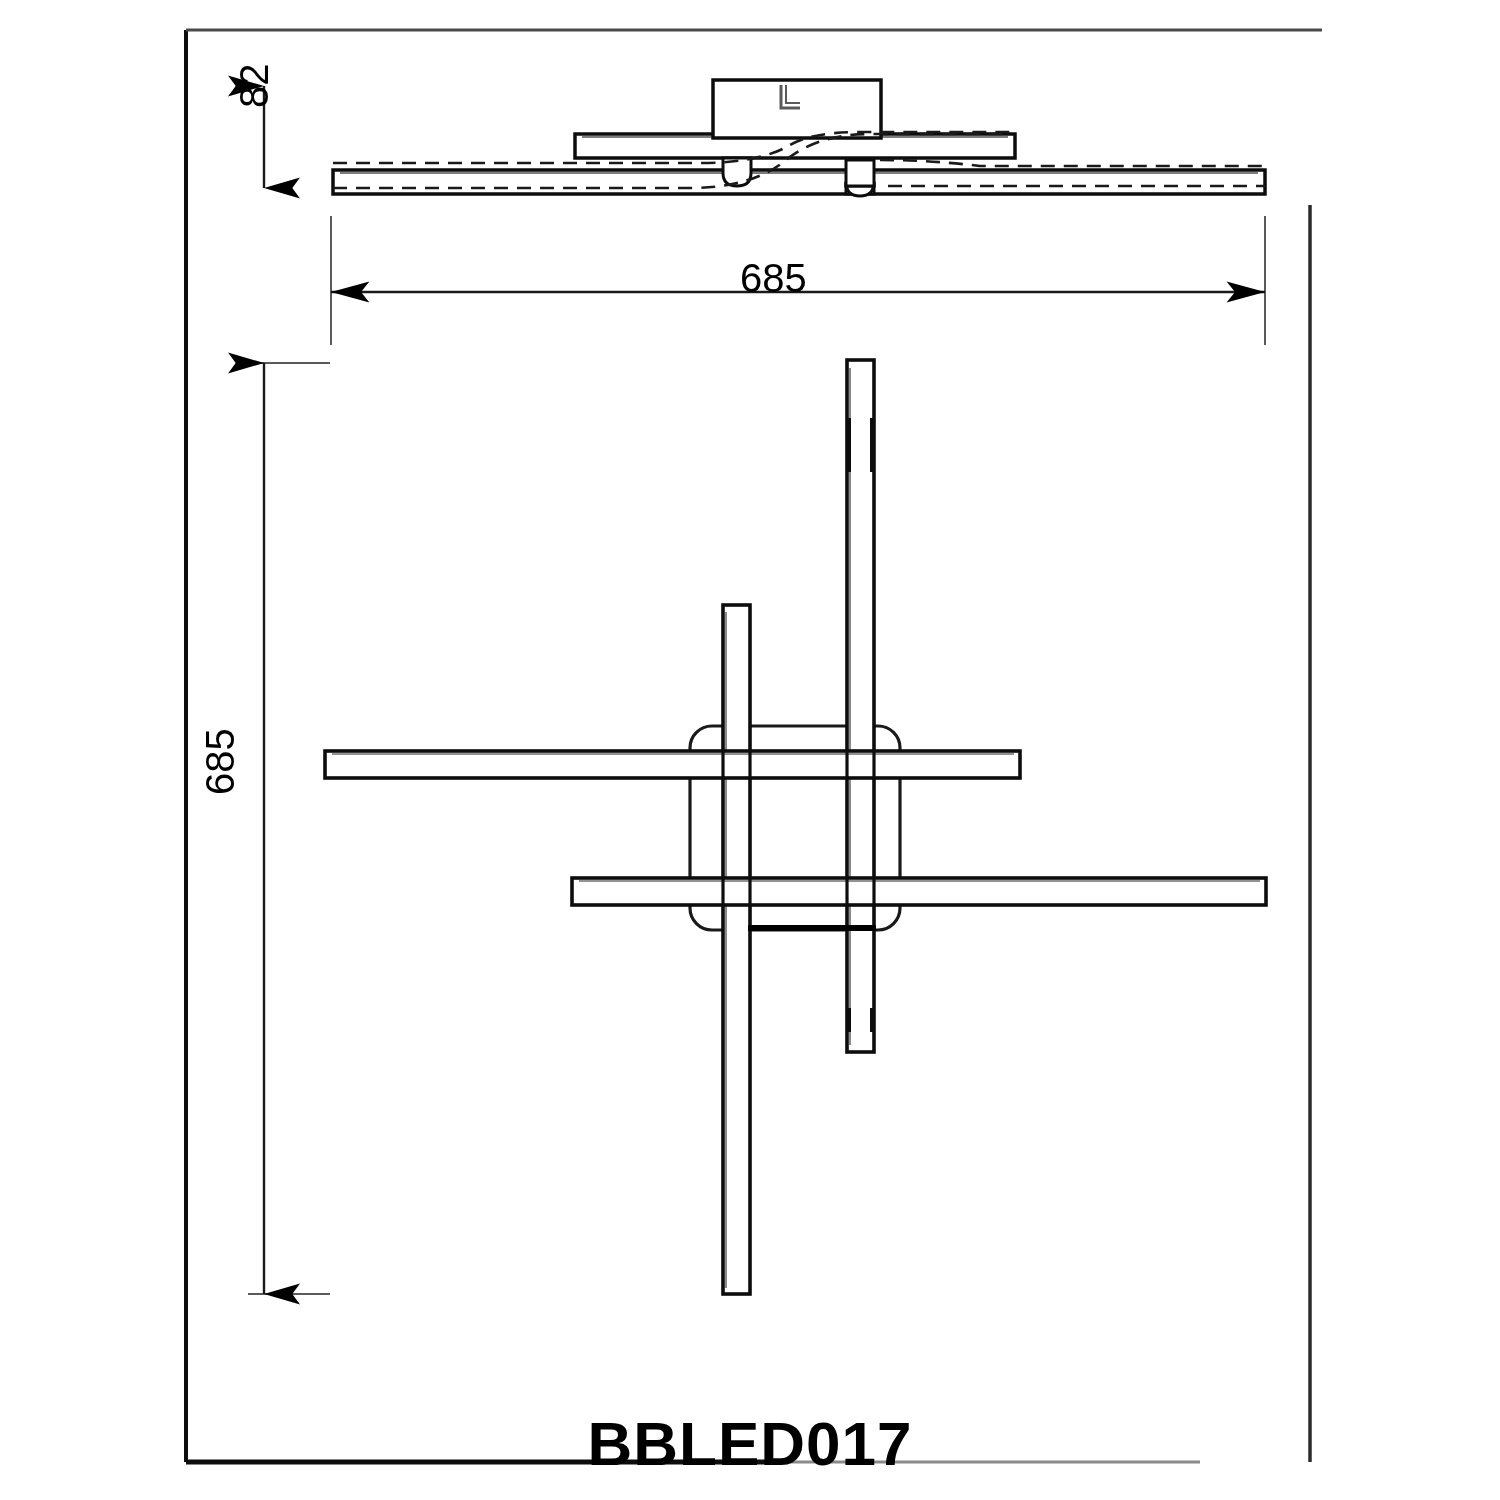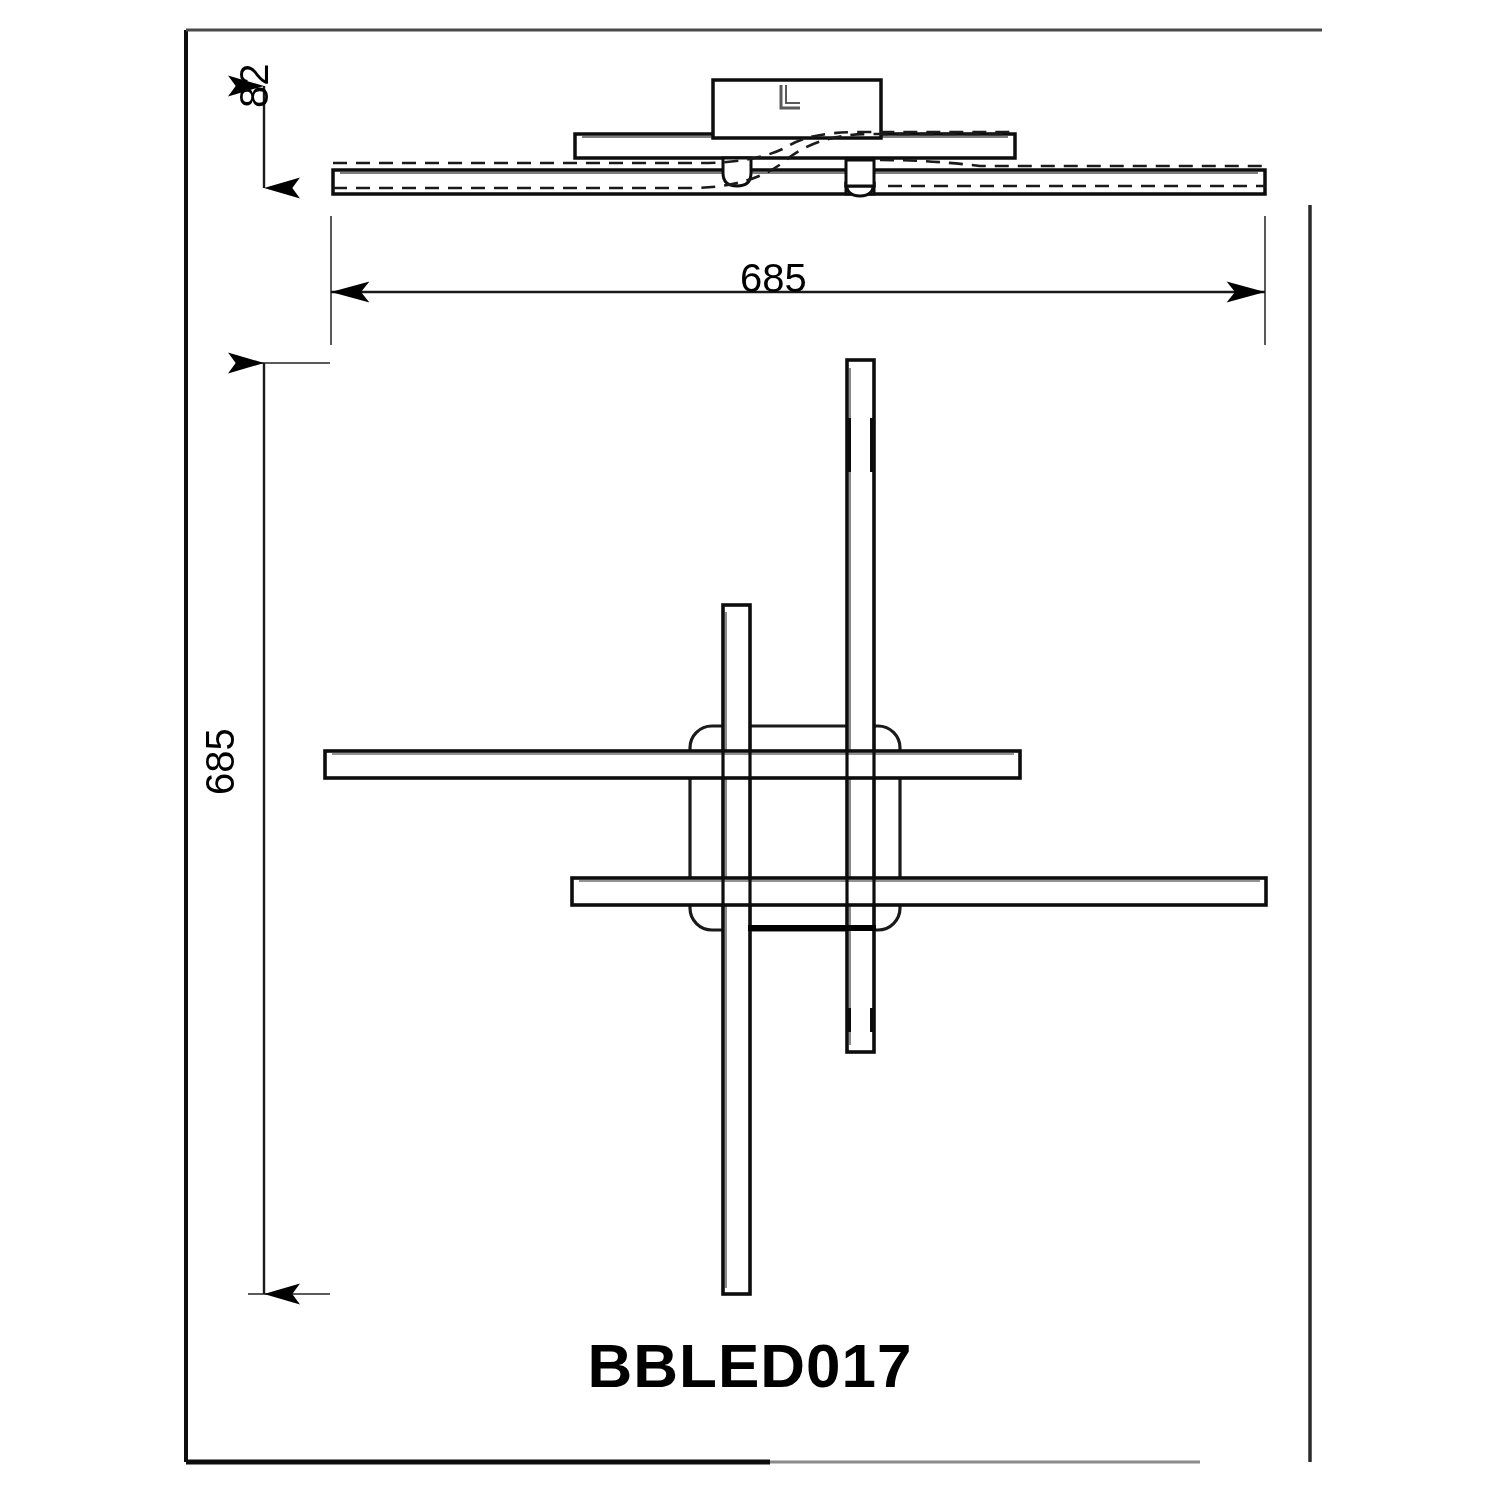--- a/index.html
+++ b/index.html
@@ -18,21 +18,21 @@
   #cad-canvas {
     position: absolute;
     top: 0;
     left: 0;
     width: 1500px;
     height: 1500px;
   }
   .part-code-label {
     position: absolute;
     left: 0;
-    top: 1330px;
+    top: 1408px;
     width: 1500px;
     text-align: center;
     font-family: "Liberation Sans", sans-serif;
     font-size: 62px;
     font-weight: bold;
     letter-spacing: 1px;
     color: #000000;
     user-select: none;
   }
   .dim-text {

